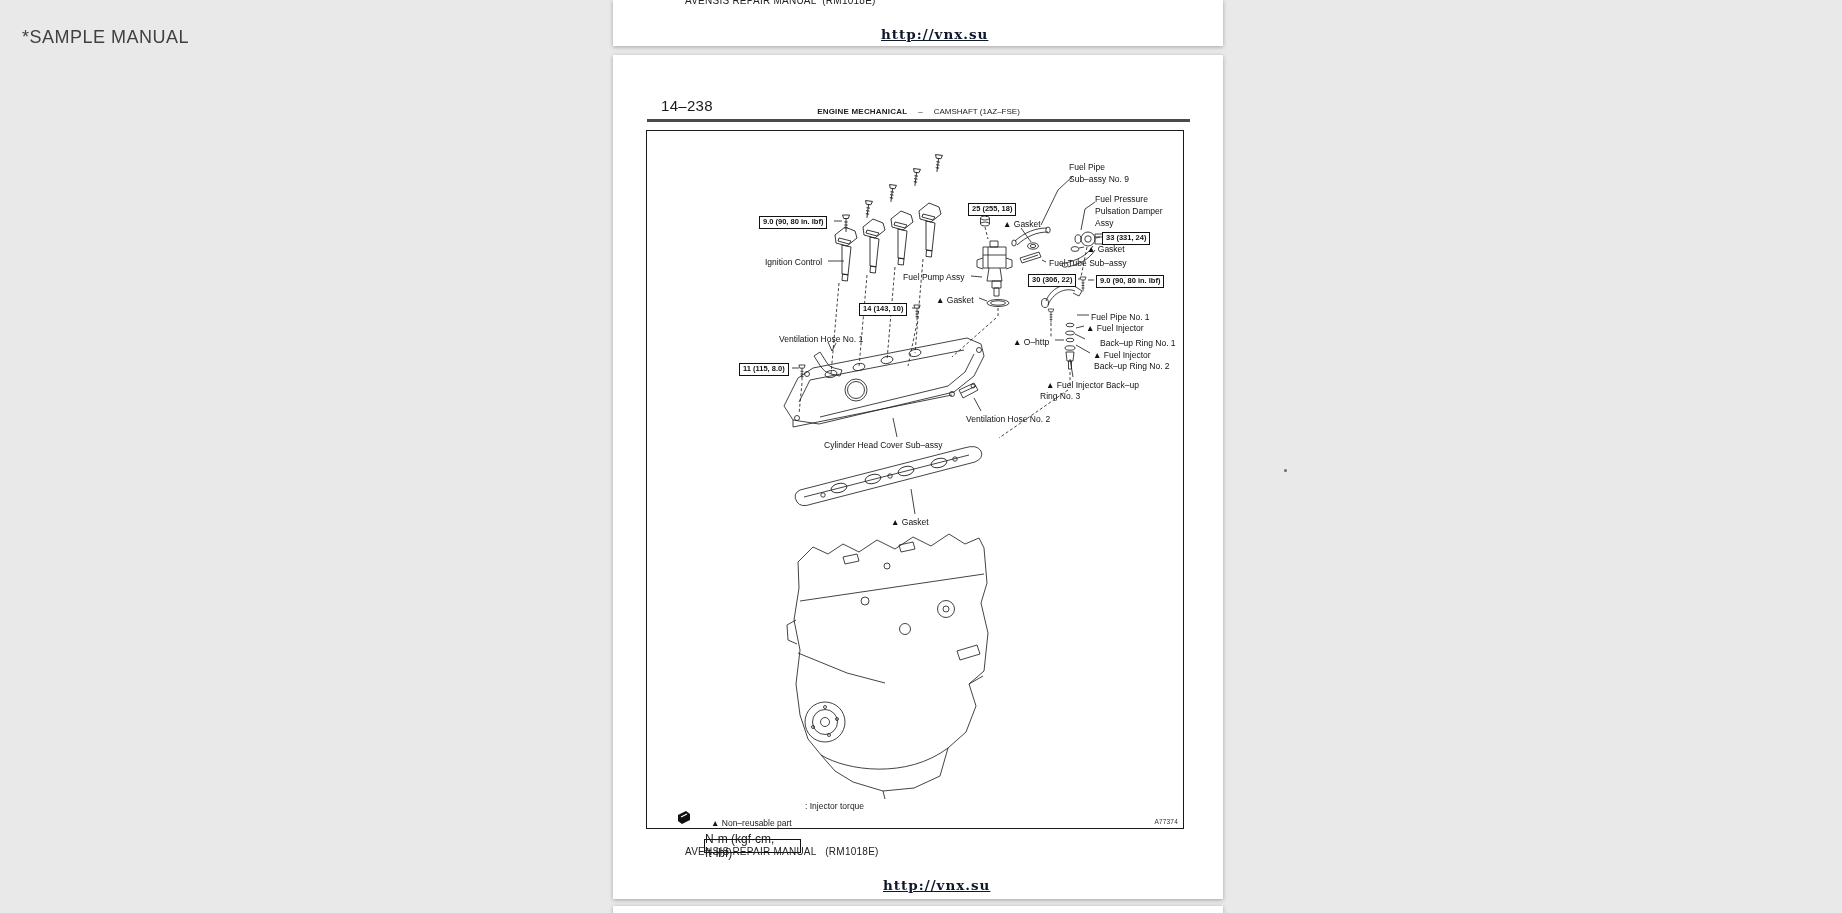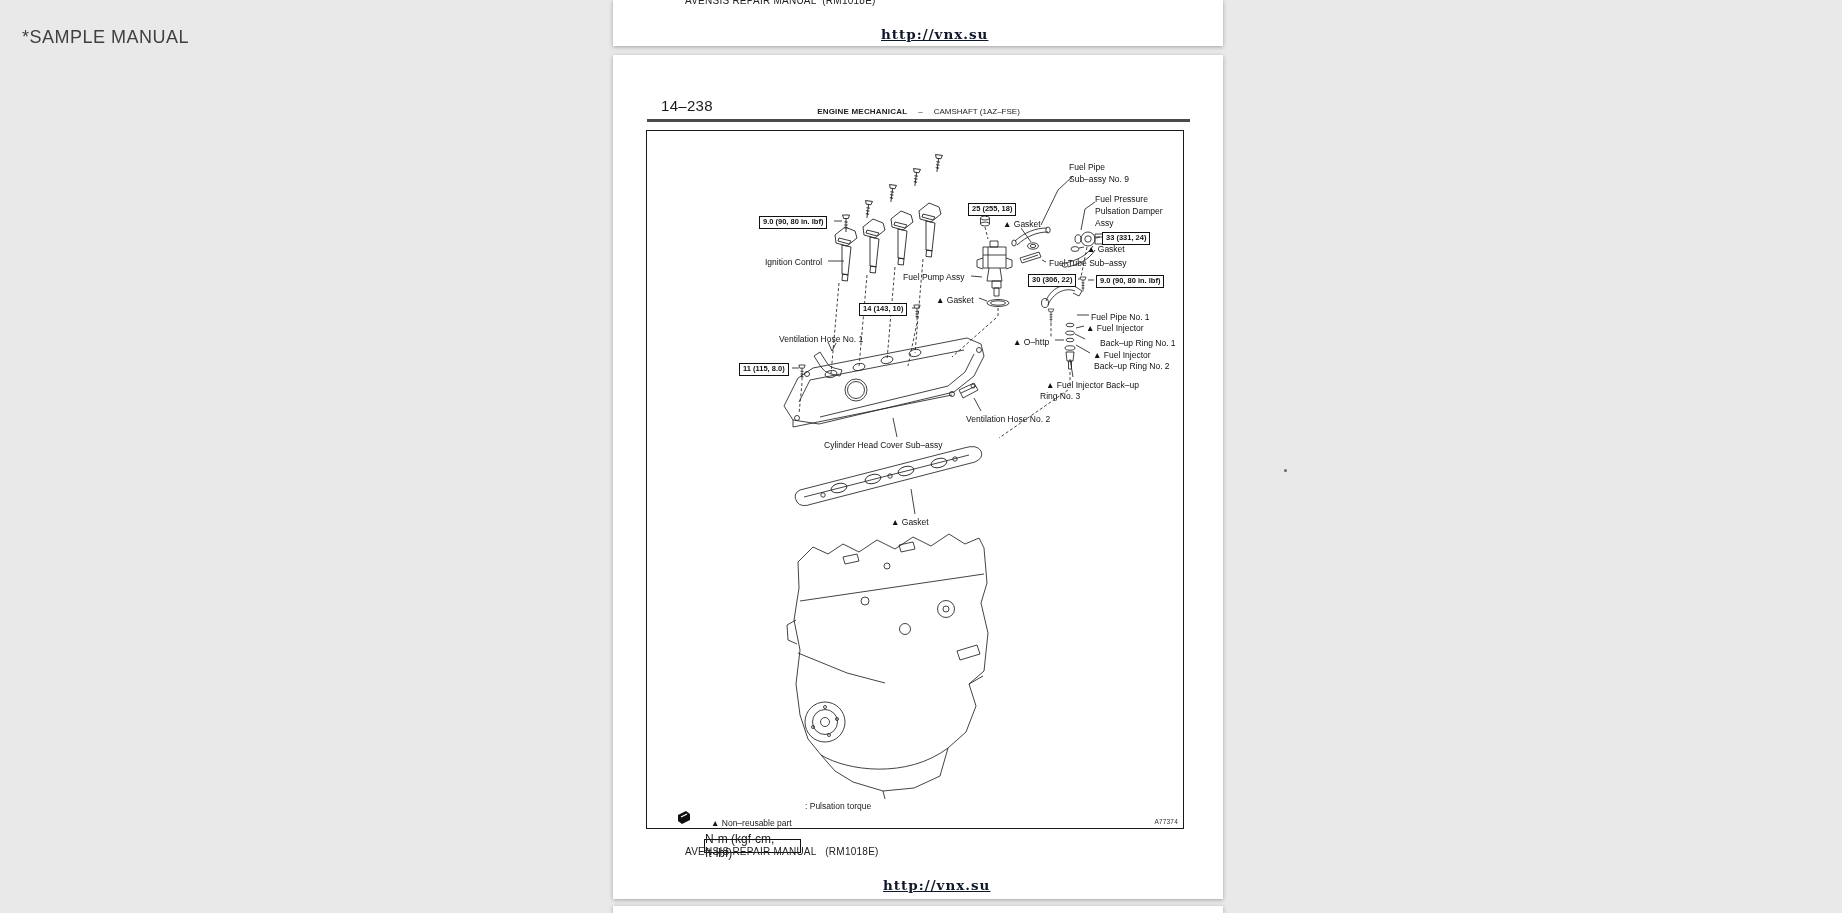--- a/index.html
+++ b/index.html
@@ -275,21 +275,21 @@
         <div class="dlabel" style="left: 244px; top: 385px;">▲ Gasket</div>
       </div>
 
     <span class="legend-icon">
       <svg width="13" height="14" viewBox="0 0 13 14">
           <path d="M0,4 L8,0 L12,3 L12,9 L4,13 L0,10 Z" fill="#111"></path>
           <path d="M3,6 L9,3" stroke="#fff" stroke-width="1.2"></path>
         </svg>
     </span>
     <div class="legend-torque-box">N·m (kgf·cm, ft·lbf)</div>
-    <div class="legend-torque-desc">: Pulsation torque</div>
+    <div class="legend-torque-desc">: Injector torque</div>
     <div class="legend-nonreusable">▲ Non–reusable part</div>
     <div class="figure-id">A77374</div>
   </div>
 
   <div class="pfooter">AVENSIS REPAIR MANUAL   (RM1018E)</div>
   <div class="watermark">http://vnx.su</div>
 </div>
 
 <div class="page page-bottom"></div>
 

